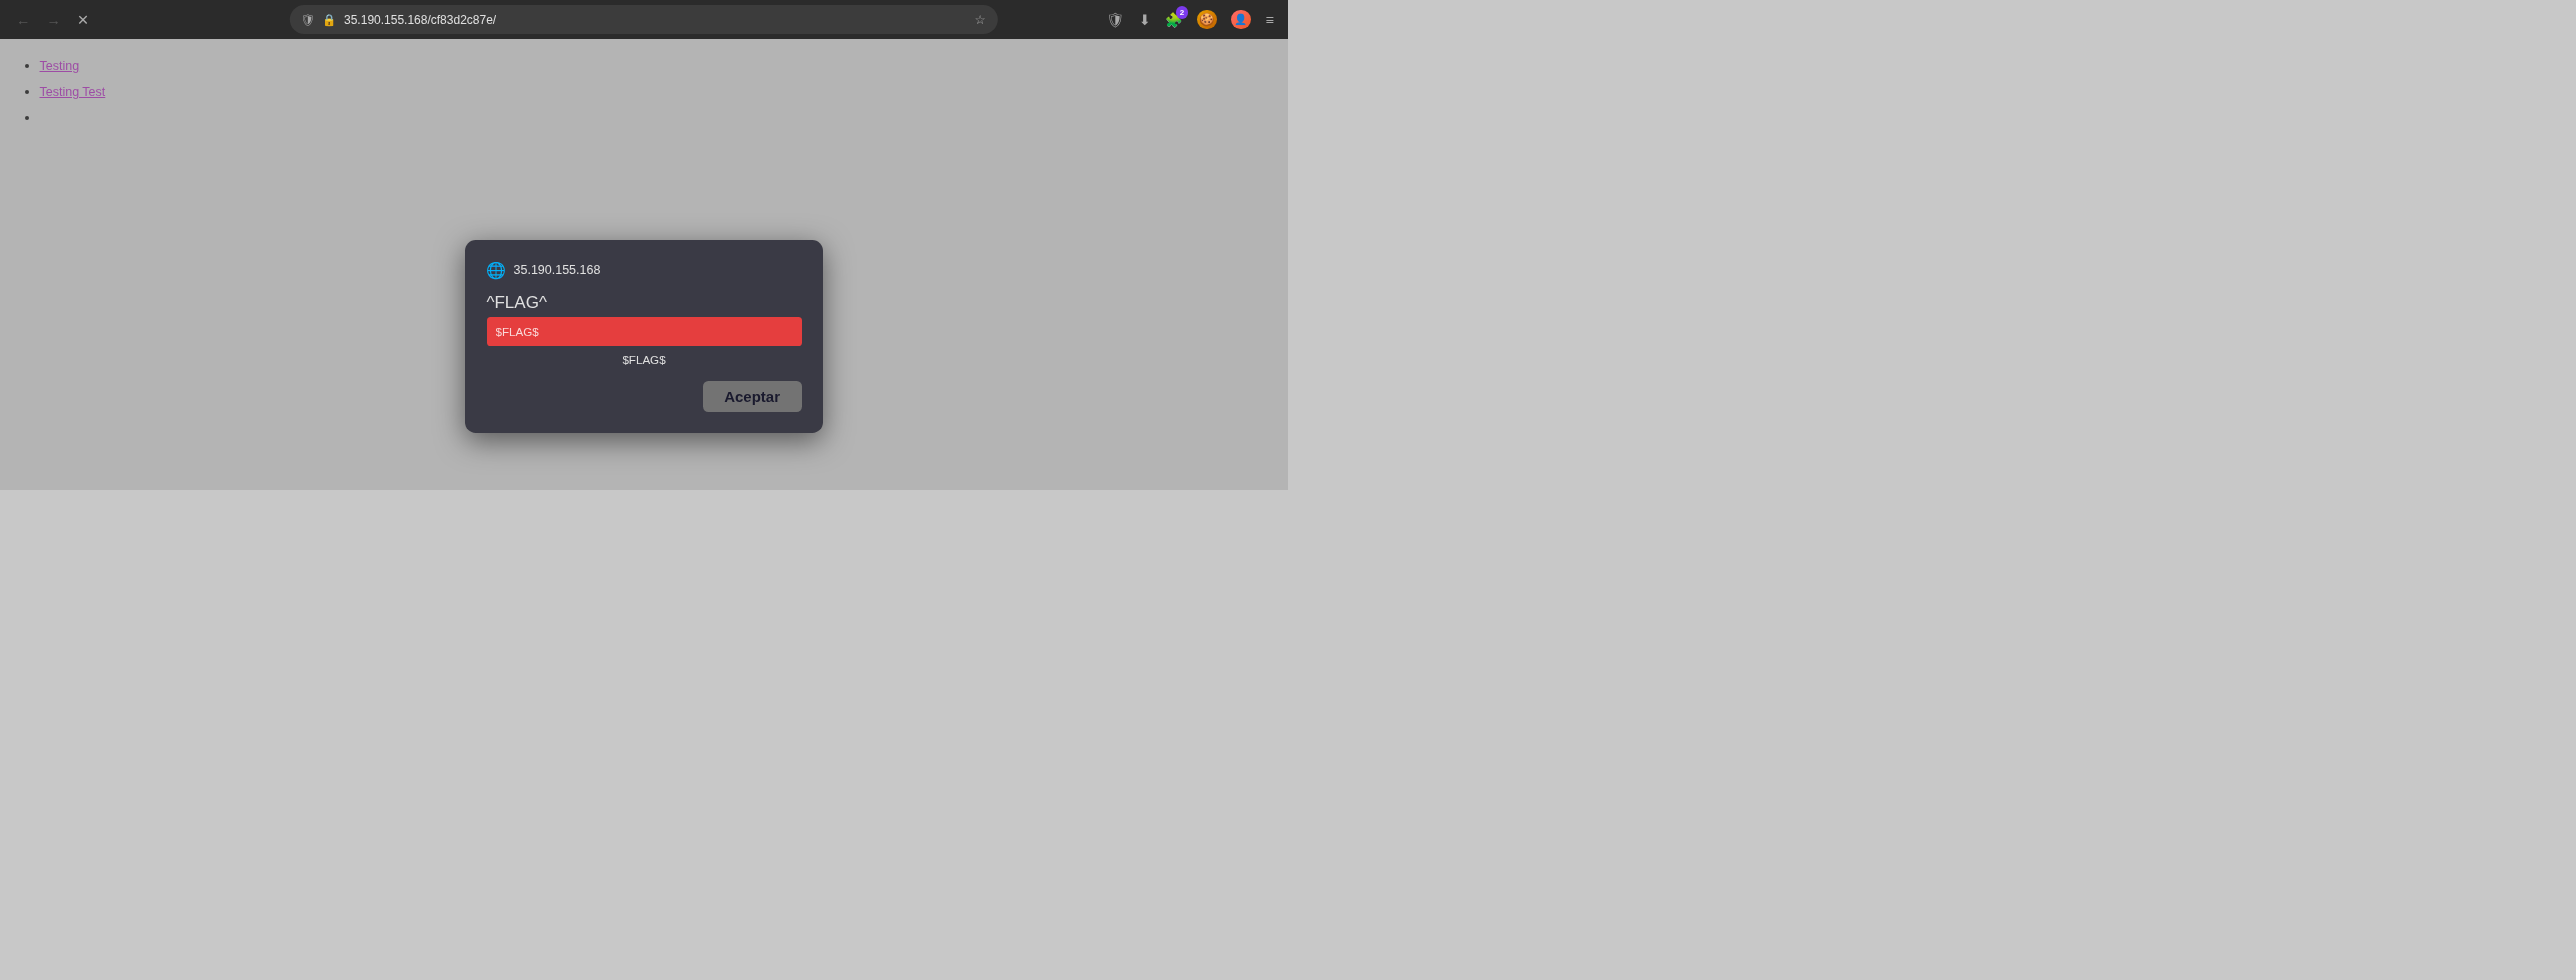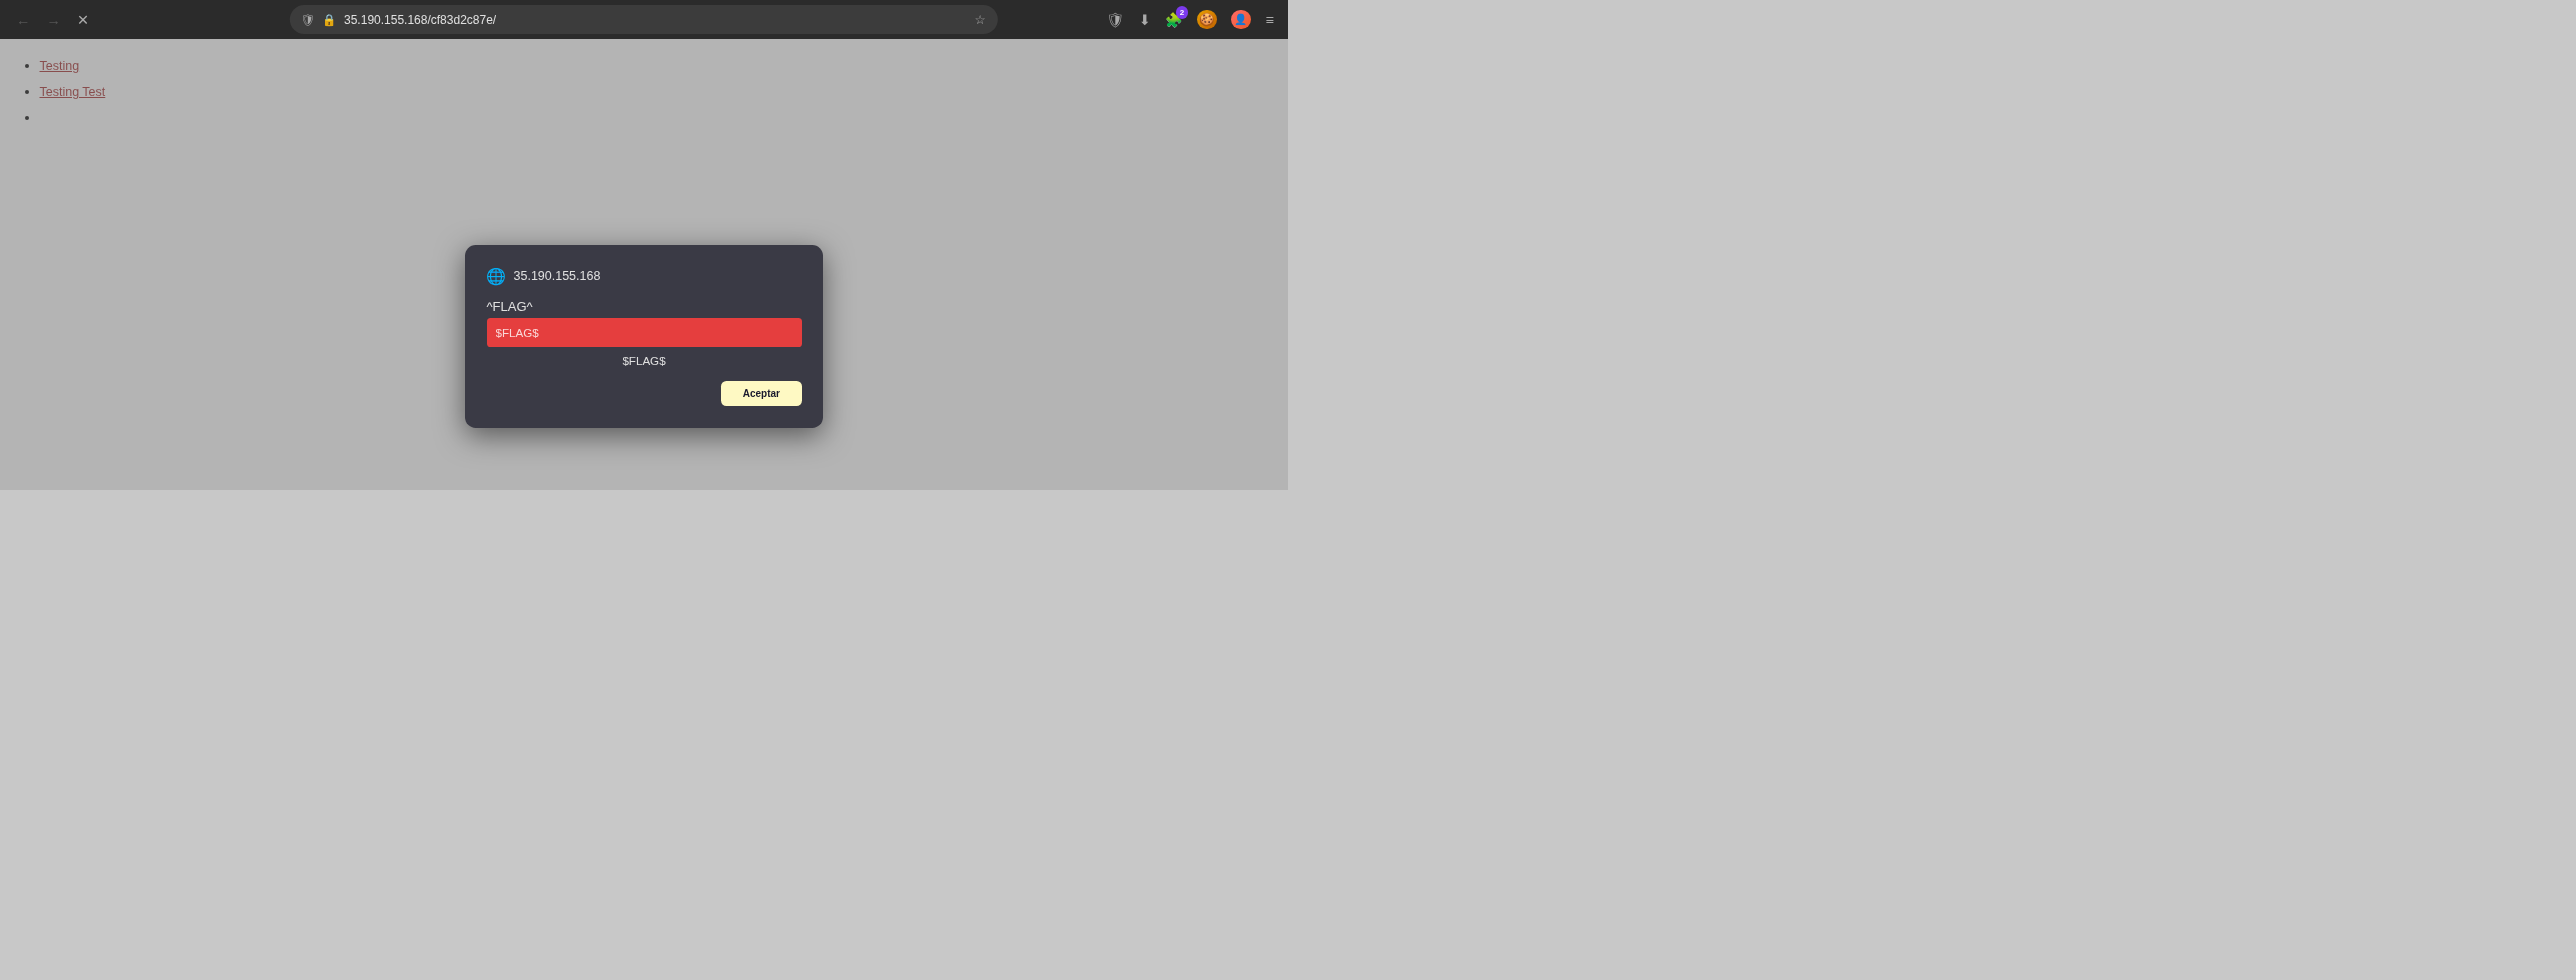--- a/index.html
+++ b/index.html
@@ -167,21 +167,21 @@
       position: relative;
     }
 
     .nav-list {
       list-style: disc;
       padding-left: 18px;
       line-height: 1.8;
     }
 
     .nav-list li a {
-      color: #7f1d1d;
+      color: #a21caf;
       text-decoration: underline;
       font-size: 12.5px;
     }
 
     
     .modal-overlay {
       position: absolute;
       top: 0;
       left: 0;
       right: 0;
@@ -218,21 +218,21 @@
     }
 
     .dialog-domain {
       color: #e0e0e0;
       font-size: 12.5px;
       font-weight: 500;
     }
 
     .dialog-input-label {
       color: #e0e0e0;
-      font-size: 13px;
+      font-size: 17px;
       margin-bottom: 3.6px;
     }
 
     .dialog-input {
       width: 100%;
       height: 29px;
       background: #e53e3e;
       border: none;
       border-radius: 3.6px;
       color: white;
@@ -253,26 +253,26 @@
       margin-bottom: 14.3px;
     }
 
     .dialog-footer {
       display: flex;
       justify-content: flex-end;
       margin-top: 7.2px;
     }
 
     .btn-accept {
-      background: #fef9c3;
+      background: #737373;
       color: #1a1a2e;
       border: none;
       border-radius: 5.4px;
       padding: 7.2px 21.5px;
-      font-size: 10px;
+      font-size: 15px;
       font-weight: 600;
       cursor: pointer;
     }
   </style>
 </head>
 <body>
 
 <div class="browser-chrome">
 
   <div class="nav-buttons">

